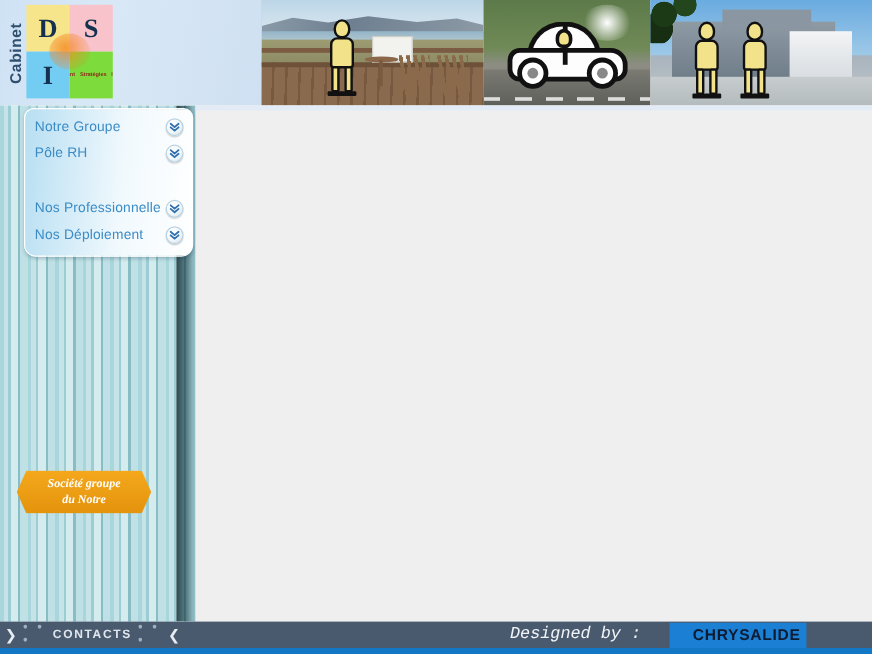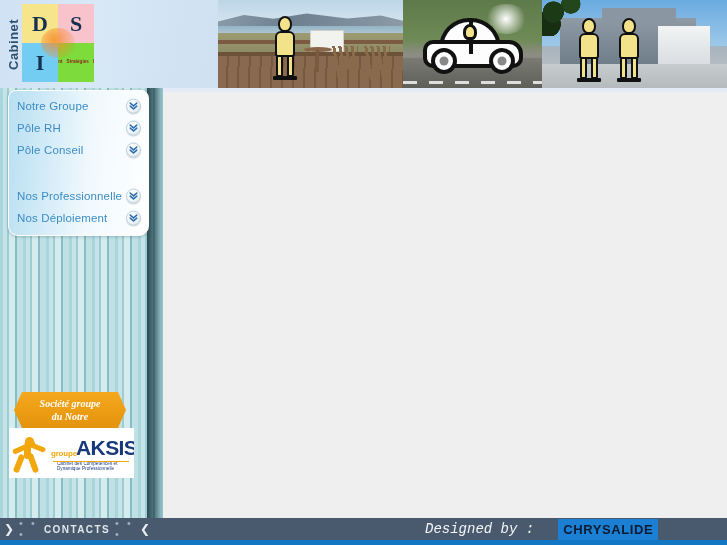--- a/index.html
+++ b/index.html
@@ -190,21 +190,21 @@
   #sidebar::after {
     content: "";
     position: absolute;
     right: 0; top: 0; width: 16px; height: 100%;
     background: linear-gradient(90deg, rgba(6,38,46,.82), rgba(10,50,60,.55) 55%, rgba(120,180,190,.35));
   }
 
   
   #menu-panel {
     position: absolute;
-    left: 8px; top: 2px;
+    left: 20px; top: 2px;
     width: 141px;
     background: linear-gradient(95deg, #b7dff2 0%, #d5ecf8 30%, #f1f9fd 58%, #ffffff 100%);
     border: 1px solid #ffffff;
     border-radius: 8px 8px 10px 10px;
     box-shadow: 0 1px 3px rgba(20,60,80,.25);
     padding: 4px 0 6px 0;
     z-index: 3;
   }
   .menu-item {
     position: relative;
@@ -360,21 +360,21 @@
     gap: 24px;
   }
   #designed-label {
     color: #f2f5f8;
     font-size: 14px;
     font-style: italic;
     font-family: Liberation Mono, monospace;
   }
   #chrysalide-badge {
     background: #1b7fd4;
-    padding: 1px 5px 2px 5px;
+    padding: 1px 5px 2px 19px;
   }
   #chrysalide-label {
     color: #0d1c33;
     font-size: 13px;
     font-weight: bold;
     letter-spacing: .6px;
     font-family: "Liberation Sans", sans-serif;
   }
 </style>
 </head>
@@ -487,29 +487,20 @@
       <div class="menu-item">
         <span class="menu-label">Pôle RH</span>
         <span class="chev-btn">
           <svg width="9" height="9" viewBox="0 0 9 9">
             <path d="M1.2 1.6 L4.5 4.4 L7.8 1.6" fill="none" stroke="#2f6fae" stroke-width="1.5" stroke-linecap="round"></path>
             <path d="M1.2 4.6 L4.5 7.4 L7.8 4.6" fill="none" stroke="#2f6fae" stroke-width="1.5" stroke-linecap="round"></path>
           </svg>
         </span>
       </div>
 
-      <div class="menu-item">
-        <span class="menu-label">Pôle Conseil</span>
-        <span class="chev-btn">
-          <svg width="9" height="9" viewBox="0 0 9 9">
-            <path d="M1.2 1.6 L4.5 4.4 L7.8 1.6" fill="none" stroke="#2f6fae" stroke-width="1.5" stroke-linecap="round"></path>
-            <path d="M1.2 4.6 L4.5 7.4 L7.8 4.6" fill="none" stroke="#2f6fae" stroke-width="1.5" stroke-linecap="round"></path>
-          </svg>
-        </span>
-      </div>
 
 
       <div class="menu-item spaced-top">
         <span class="menu-label">Nos Professionnelle</span>
         <span class="chev-btn">
           <svg width="9" height="9" viewBox="0 0 9 9">
             <path d="M1.2 1.6 L4.5 4.4 L7.8 1.6" fill="none" stroke="#2f6fae" stroke-width="1.5" stroke-linecap="round"></path>
             <path d="M1.2 4.6 L4.5 7.4 L7.8 4.6" fill="none" stroke="#2f6fae" stroke-width="1.5" stroke-linecap="round"></path>
           </svg>
         </span>
@@ -525,36 +516,20 @@
         </span>
       </div>
 
     </nav>
 
     <div id="membre-banner">
       <span class="membre-line">Société groupe</span>
       <span class="membre-line">du Notre</span>
     </div>
 
-    <div id="aksis-card">
-      <div class="aksis-mark">
-        <div class="am-head"></div>
-        <div class="am-arm1"></div>
-        <div class="am-arm2"></div>
-        <div class="am-torso"></div>
-        <div class="am-leg1"></div>
-        <div class="am-leg2"></div>
-      </div>
-      <div class="aksis-text">
-        <span class="aksis-groupe">groupe</span>
-        <span class="aksis-word">AKSIS</span>
-        <span class="aksis-rule"></span>
-        <span class="aksis-tag">Cabinet des Compétences et Dynamique Professionnelle</span>
-      </div>
-    </div>
   </div>
 
   <div id="main">
     <div id="main-topline"></div>
     <div></div>
   </div>
 
   <div id="footer">
     <div id="footer-bar">
 

